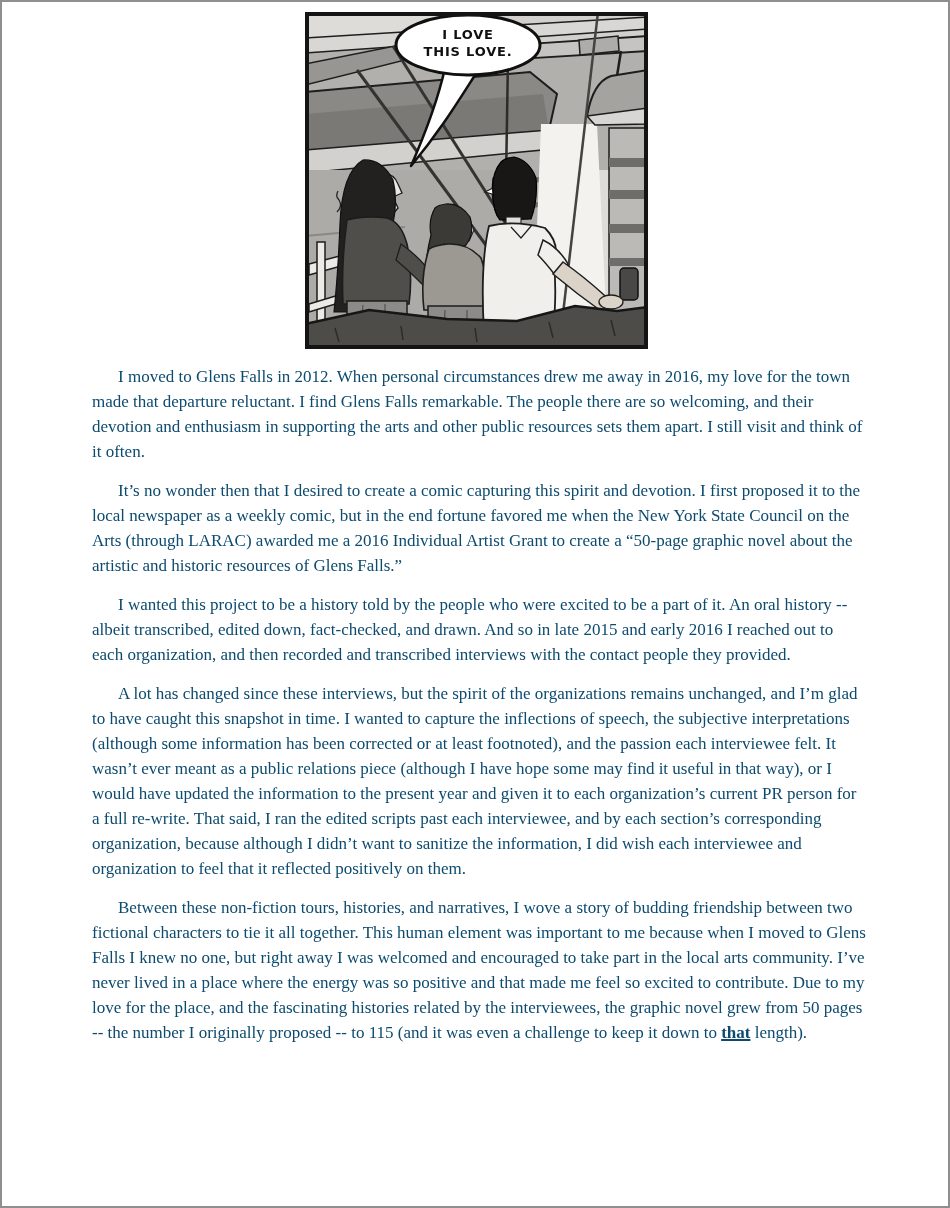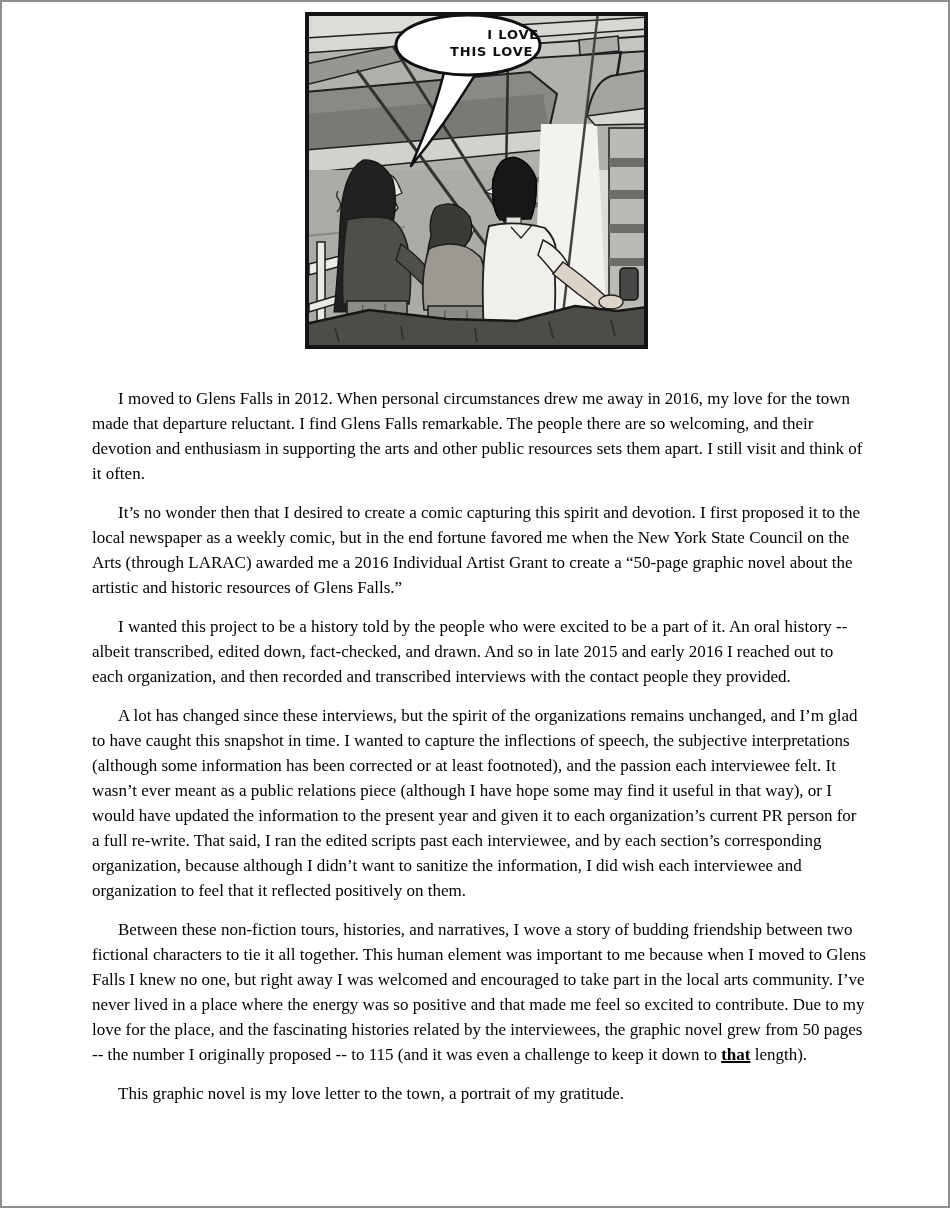--- a/index.html
+++ b/index.html
@@ -17,33 +17,33 @@
     box-sizing: border-box;
   }
   
   .panel-wrap {
     position: absolute; left: 303px; top: 10px;
     width: 343px; height: 337px;
   }
   .panel-wrap svg { display: block; width: 343px; height: 337px; }
   .bubble-text {
     position: absolute; left: 92px; top: 14px; width: 142px;
-    text-align: right;
+    text-align: center;
     font-family: "DejaVu Sans", sans-serif;
     font-weight: bold;
     font-size: 13px; line-height: 17px;
     letter-spacing: 0.8px;
     color: #101010;
   }
   .bubble-text div { white-space: nowrap; }
   
   .letter {
-    position: absolute; left: 90px; top: 384px; width: 774px;
+    position: absolute; left: 90px; top: 362px; width: 774px;
     font-size: 17px; line-height: 25px;
-    color: #000000;
+    color: #0c4a6e;
     text-rendering: optimizeLegibility;
   }
   .letter p { margin: 0 0 14px 0; text-indent: 26px; }
   .letter p.signature { text-indent: 0; margin: 26px 0 0 0; }
   .letter b u { text-decoration-thickness: 2px; }
 </style>
 </head>
 <body>
 
 <div class="page">
@@ -171,16 +171,15 @@
       <div>THIS LOVE.</div>
     </div>
   </div>
 
   <div class="letter">
     <p>I moved to Glens Falls in 2012. When personal circumstances drew me away in 2016, my love for the town made that departure reluctant. I find Glens Falls remarkable. The people there are so welcoming, and their devotion and enthusiasm in supporting the arts and other public resources sets them apart. I still visit and think of it often.</p>
     <p>It’s no wonder then that I desired to create a comic capturing this spirit and devotion. I first proposed it to the local newspaper as a weekly comic, but in the end fortune favored me when the New York State Council on the Arts (through LARAC) awarded me a 2016 Individual Artist Grant to create a “50-page graphic novel about the artistic and historic resources of Glens Falls.”</p>
     <p>I wanted this project to be a history told by the people who were excited to be a part of it. An oral history -- albeit transcribed, edited down, fact-checked, and drawn. And so in late 2015 and early 2016 I reached out to each organization, and then recorded and transcribed interviews with the contact people they provided.</p>
     <p>A lot has changed since these interviews, but the spirit of the organizations remains unchanged, and I’m glad to have caught this snapshot in time. I wanted to capture the inflections of speech, the subjective interpretations (although some information has been corrected or at least footnoted), and the passion each interviewee felt. It wasn’t ever meant as a public relations piece (although I have hope some may find it useful in that way), or I would have updated the information to the present year and given it to each organization’s current PR person for a full re-write. That said, I ran the edited scripts past each interviewee, and by each section’s corresponding organization, because although I didn’t want to sanitize the information, I did wish each interviewee and organization to feel that it reflected positively on them.</p>
     <p><span>Between these non-fiction tours, histories, and narratives, I wove a story of budding friendship between two fictional characters to tie it all together. This human element was important to me because when I moved to Glens Falls I knew no one, but right away I was welcomed and encouraged to take part in the local arts community. I’ve never lived in a place where the energy was so positive and that made me feel so excited to contribute. Due to my love for the place, and the fascinating histories related by the interviewees, the graphic novel grew from 50 pages -- the number I originally proposed -- to 115 (and it was even a challenge to keep it down to </span><b><u>that</u></b><span> length).</span></p>
-    <p>This graphic novel is my love letter to the town, a portrait of my gratitude.</p>
   </div>
 
 </div>
 
 </body></html>

